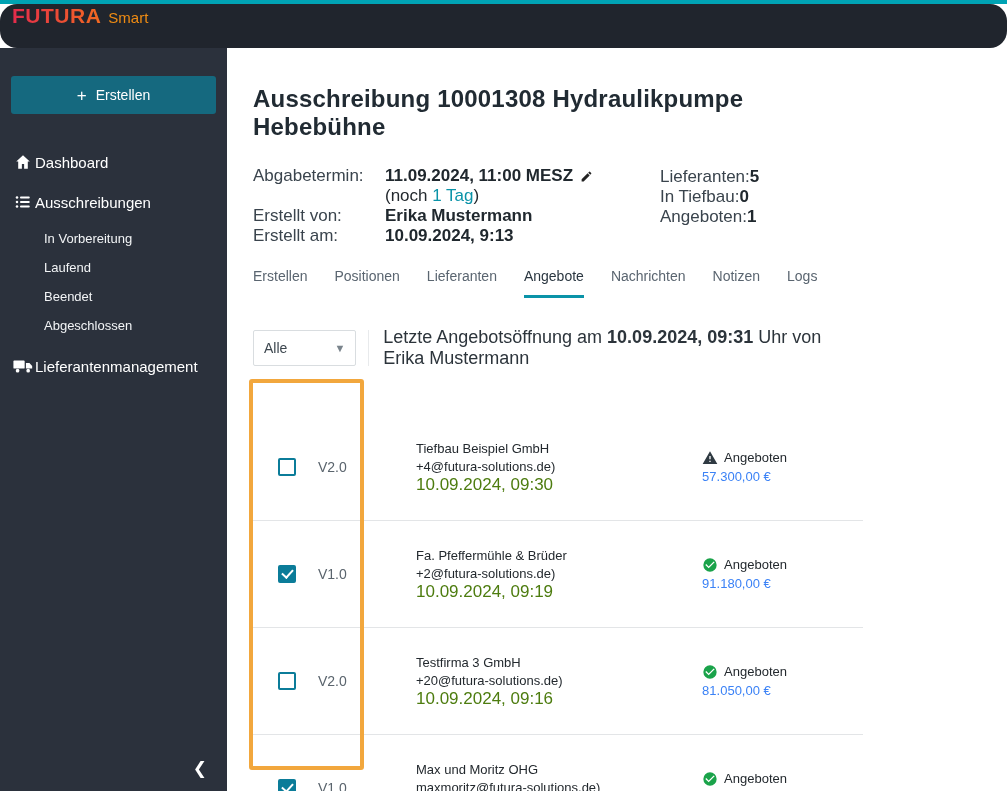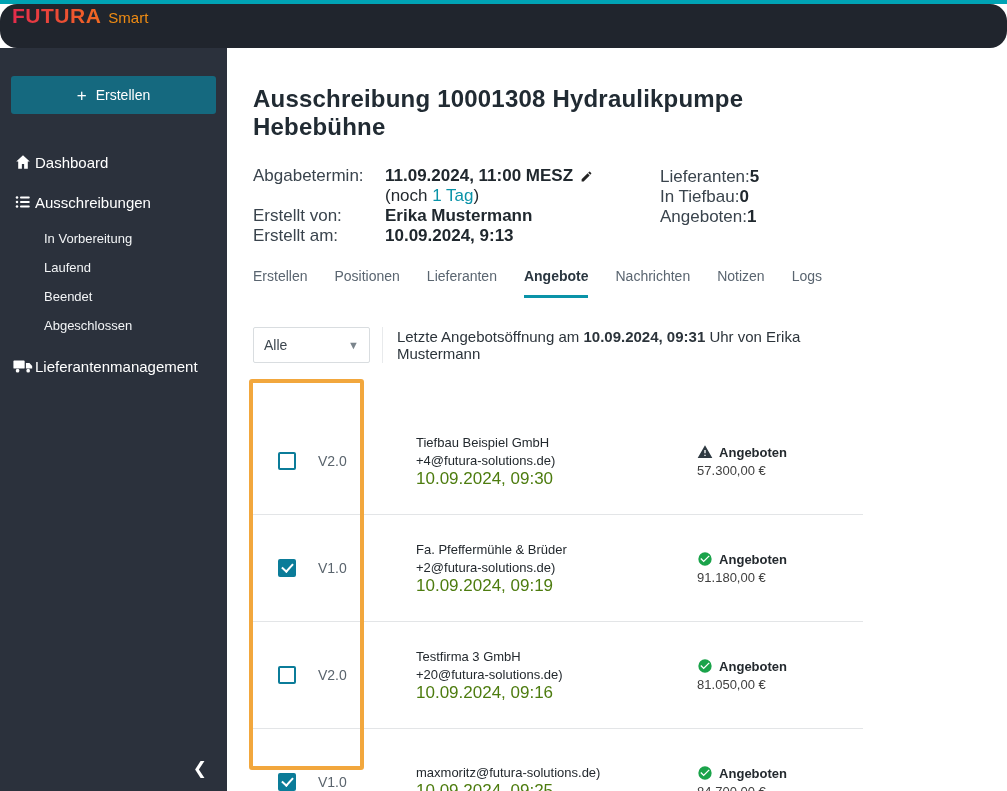--- a/index.html
+++ b/index.html
@@ -38,49 +38,49 @@
   .meta .label{color:#3a444d;}
   .meta .value{font-weight:700;color:#20282e;}
   .deadline-line{display:flex;align-items:center;gap:7px;}
   .note .hl{color:#0a93a8;}
   .meta-right{position:absolute;left:407px;top:1px;width:110px;line-height:20px;}
   .meta-right .mrow{display:flex;justify-content:flex-start;}
   .pencil{display:inline-flex;cursor:pointer;}
   
   .tabs{display:flex;gap:27px;margin-top:22px;font-size:14px;color:#5a6570;}
   .tab{padding-bottom:11px;cursor:pointer;border-bottom:3px solid transparent;}
-  .tab.active{color:#2a3640;border-bottom-color:#0a93a8;font-weight:700;}
+  .tab.active{color:#2a3640;border-bottom-color:#0a93a8;font-weight:400;}
   
   .filter-row{display:flex;align-items:center;margin-top:29px;}
   .select{width:122px;height:36px;border:1px solid #d9dde0;border-radius:2px;box-sizing:border-box;
           display:flex;align-items:center;justify-content:space-between;padding:0 10px;font-size:14px;
           color:#3d474f;cursor:pointer;background:#fff;}
   .select .chev{color:#7a848c;font-size:11px;}
   .vdiv{width:1px;height:36px;background:#e8eaec;margin-left:12px;}
-  .open-info{margin-left:14px;font-size:15px;color:#2c343b;}
+  .open-info{margin-left:14px;font-size:18px;color:#2c343b;}
   .open-info b{font-weight:700;}
   .open-info .name{font-weight:500;}
   
   .offers{margin-top:45px;}
   .offer-row{display:flex;align-items:center;height:107px;border-bottom:1px solid #e3e5e7;box-sizing:border-box;cursor:pointer;}
   .offer-check{margin-left:25px;width:18px;height:18px;border:2px solid #0b7c99;border-radius:2px;
                background:#fff;box-sizing:border-box;position:relative;flex:0 0 18px;cursor:pointer;}
   .offer-check.checked{background:#0b7c99;}
   .offer-check.checked::after{content:"";position:absolute;left:4px;top:0px;width:5px;height:9px;
                border:solid #fff;border-width:0 2px 2px 0;transform:rotate(42deg);}
   .offer-version{margin-left:22px;width:42px;font-size:14px;color:#5a646d;flex:0 0 42px;}
   .offer-company{margin-left:56px;line-height:18px;}
   .company-name,.company-email{font-size:13px;color:#23292e;}
   .company-date{font-size:17px;color:#4d7c0f;margin-top:0;}
   .offer-status{margin-left:auto;margin-right:76px;min-width:84px;}
-  .status-line{display:flex;align-items:center;gap:6px;font-size:13px;color:#23292e;font-weight:bold;}
+  .status-line{display:flex;gap:6px;font-size:13px;color:#23292e;}
   .status-icon{display:none;width:16px;height:16px;align-items:center;justify-content:center;}
   .offer-row.status-warning .warning-ic{display:inline-flex;}
   .offer-row.status-success .success-ic{display:inline-flex;}
-  .amount{margin-top:3px;font-size:13px;color:#404040;}
+  .amount{margin-top:3px;font-size:13px;color:#3b82f6;}
   
   .annotation{position:absolute;left:249px;top:379px;width:115px;height:391px;border:4px solid #f2a73d;
               border-radius:3px;box-sizing:border-box;pointer-events:none;z-index:10;}
 </style>
 </head>
 <body>
 
 <div class="page">
   <div class="top-accent"></div>
 
@@ -261,20 +261,21 @@
             <span>Angeboten</span>
           </div>
           <div class="amount">81.050,00 €</div>
         </div>
       </div>
 
       <div class="offer-row status-success">
         <span class="offer-check checked"></span>
         <span class="offer-version">V1.0</span>
         <div class="offer-company">
+          <div class="company-name">Max und Moritz OHG</div>
           <div class="company-email">maxmoritz@futura-solutions.de)</div>
           <div class="company-date">10.09.2024, 09:25</div>
         </div>
         <div class="offer-status">
           <div class="status-line">
 
             <span class="status-icon success-ic">
                 <svg width="16" height="16" viewBox="0 0 24 24" fill="#1aa34a">
                   <path d="M12 2a10 10 0 1 0 0 20 10 10 0 0 0 0-20zm-2 15l-5-5 1.41-1.41L10 14.17l7.59-7.59L19 8l-9 9z"></path>
                 </svg>

